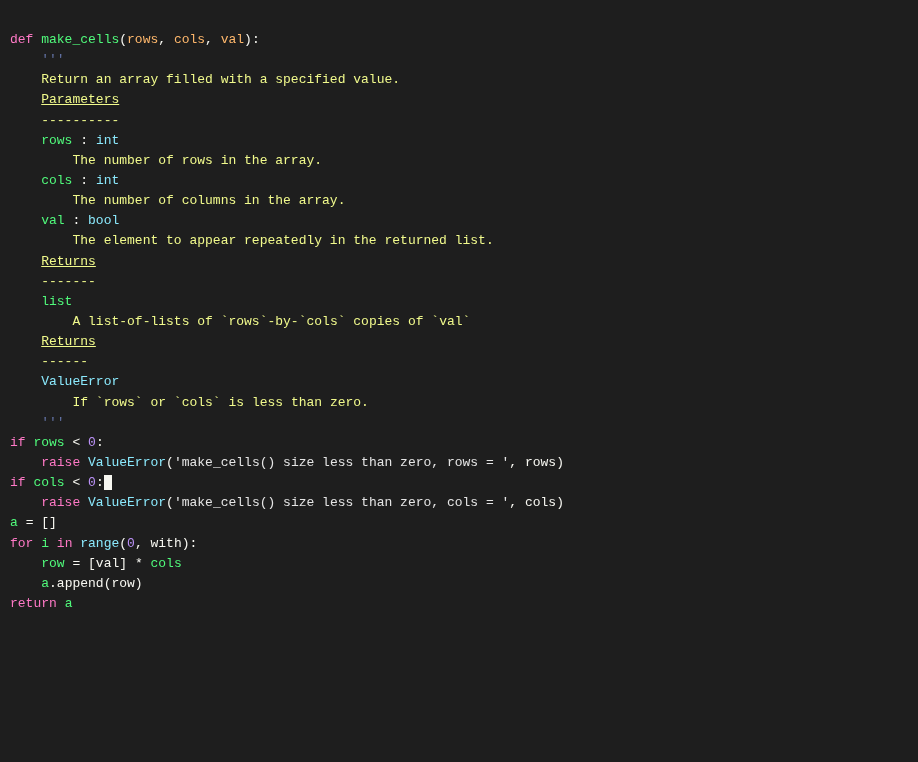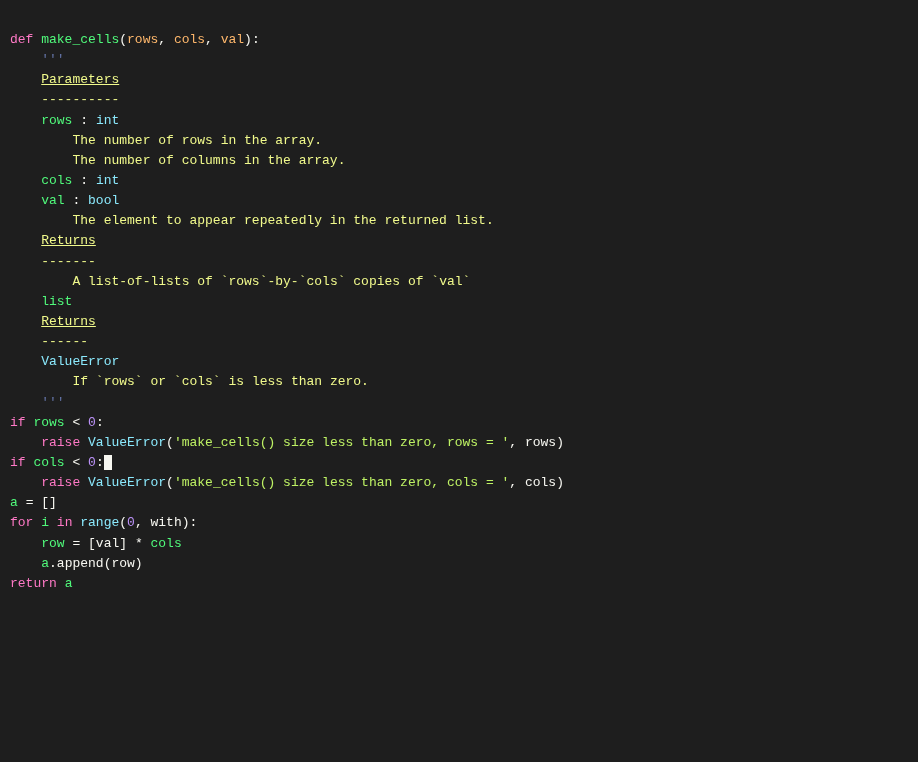--- a/index.html
+++ b/index.html
@@ -37,66 +37,67 @@
     .c-docstring { color: #6272a4; }   
     .c-section { color: #f1fa8c; text-decoration: underline; }   
     .c-dashes { color: #f1fa8c; }    
     .c-varname { color: #50fa7b; }   
     .c-colon { color: #f8f8f2; }
     .c-type { color: #8be9fd; }      
     .c-indent-text { color: #f1fa8c; } 
     .c-keyword { color: #ff79c6; }   
     .c-operator { color: #f8f8f2; }  
     .c-number { color: #bd93f9; }    
-    .c-string { color: #bef264; }    
+    .c-string { color: #e5e5e5; }    
     .c-builtin { color: #8be9fd; }   
     .c-plain { color: #f8f8f2; }
     .c-backtick { color: #f1fa8c; }  
     .c-cursor {
       background-color: #f8f8f2;
       color: #1e1e1e;
     }
   </style>
 </head>
 <body>
 
 <div class="code-block">
 
   <span class="line"><span class="c-def">def</span> <span class="c-funcname">make_cells</span><span class="c-paren">(</span><span class="c-param">rows</span><span class="c-comma">, </span><span class="c-param">cols</span><span class="c-comma">, </span><span class="c-param">val</span><span class="c-paren">):</span></span>
 
   <span class="line">    <span class="c-docstring">'''</span></span>
 
+  <span class="line">    <span class="c-indent-text">Return an array filled with a specified value.</span></span>
 
   <span class="line"></span>
 
   <span class="line">    <span class="c-section">Parameters</span></span>
 
   <span class="line">    <span class="c-dashes">----------</span></span>
 
   <span class="line">    <span class="c-varname">rows</span> <span class="c-colon">:</span> <span class="c-type">int</span></span>
 
   <span class="line">        <span class="c-indent-text">The number of rows in the array.</span></span>
 
+  <span class="line">    <span class="c-varname">cols</span> <span class="c-colon">:</span> <span class="c-type">int</span></span>
+
   <span class="line">        <span class="c-indent-text">The number of columns in the array.</span></span>
-
-  <span class="line">    <span class="c-varname">cols</span> <span class="c-colon">:</span> <span class="c-type">int</span></span>
 
   <span class="line">    <span class="c-varname">val</span> <span class="c-colon">:</span> <span class="c-type">bool</span></span>
 
   <span class="line">        <span class="c-indent-text">The element to appear repeatedly in the returned list.</span></span>
 
   <span class="line"></span>
 
   <span class="line">    <span class="c-section">Returns</span></span>
 
   <span class="line">    <span class="c-dashes">-------</span></span>
 
+  <span class="line">    <span class="c-varname">list</span></span>
+
   <span class="line">        <span class="c-indent-text">A list-of-lists of </span><span class="c-backtick">`rows`</span><span class="c-indent-text">-by-</span><span class="c-backtick">`cols`</span><span class="c-indent-text"> copies of </span><span class="c-backtick">`val`</span></span>
-
-  <span class="line">    <span class="c-varname">list</span></span>
 
   <span class="line"></span>
 
   <span class="line">    <span class="c-section">Returns</span></span>
 
   <span class="line">    <span class="c-dashes">------</span></span>
 
   <span class="line">    <span class="c-builtin">ValueError</span></span>
 
   <span class="line">        <span class="c-indent-text">If </span><span class="c-backtick">`rows`</span><span class="c-indent-text"> or </span><span class="c-backtick">`cols`</span><span class="c-indent-text"> is less than zero.</span></span>

